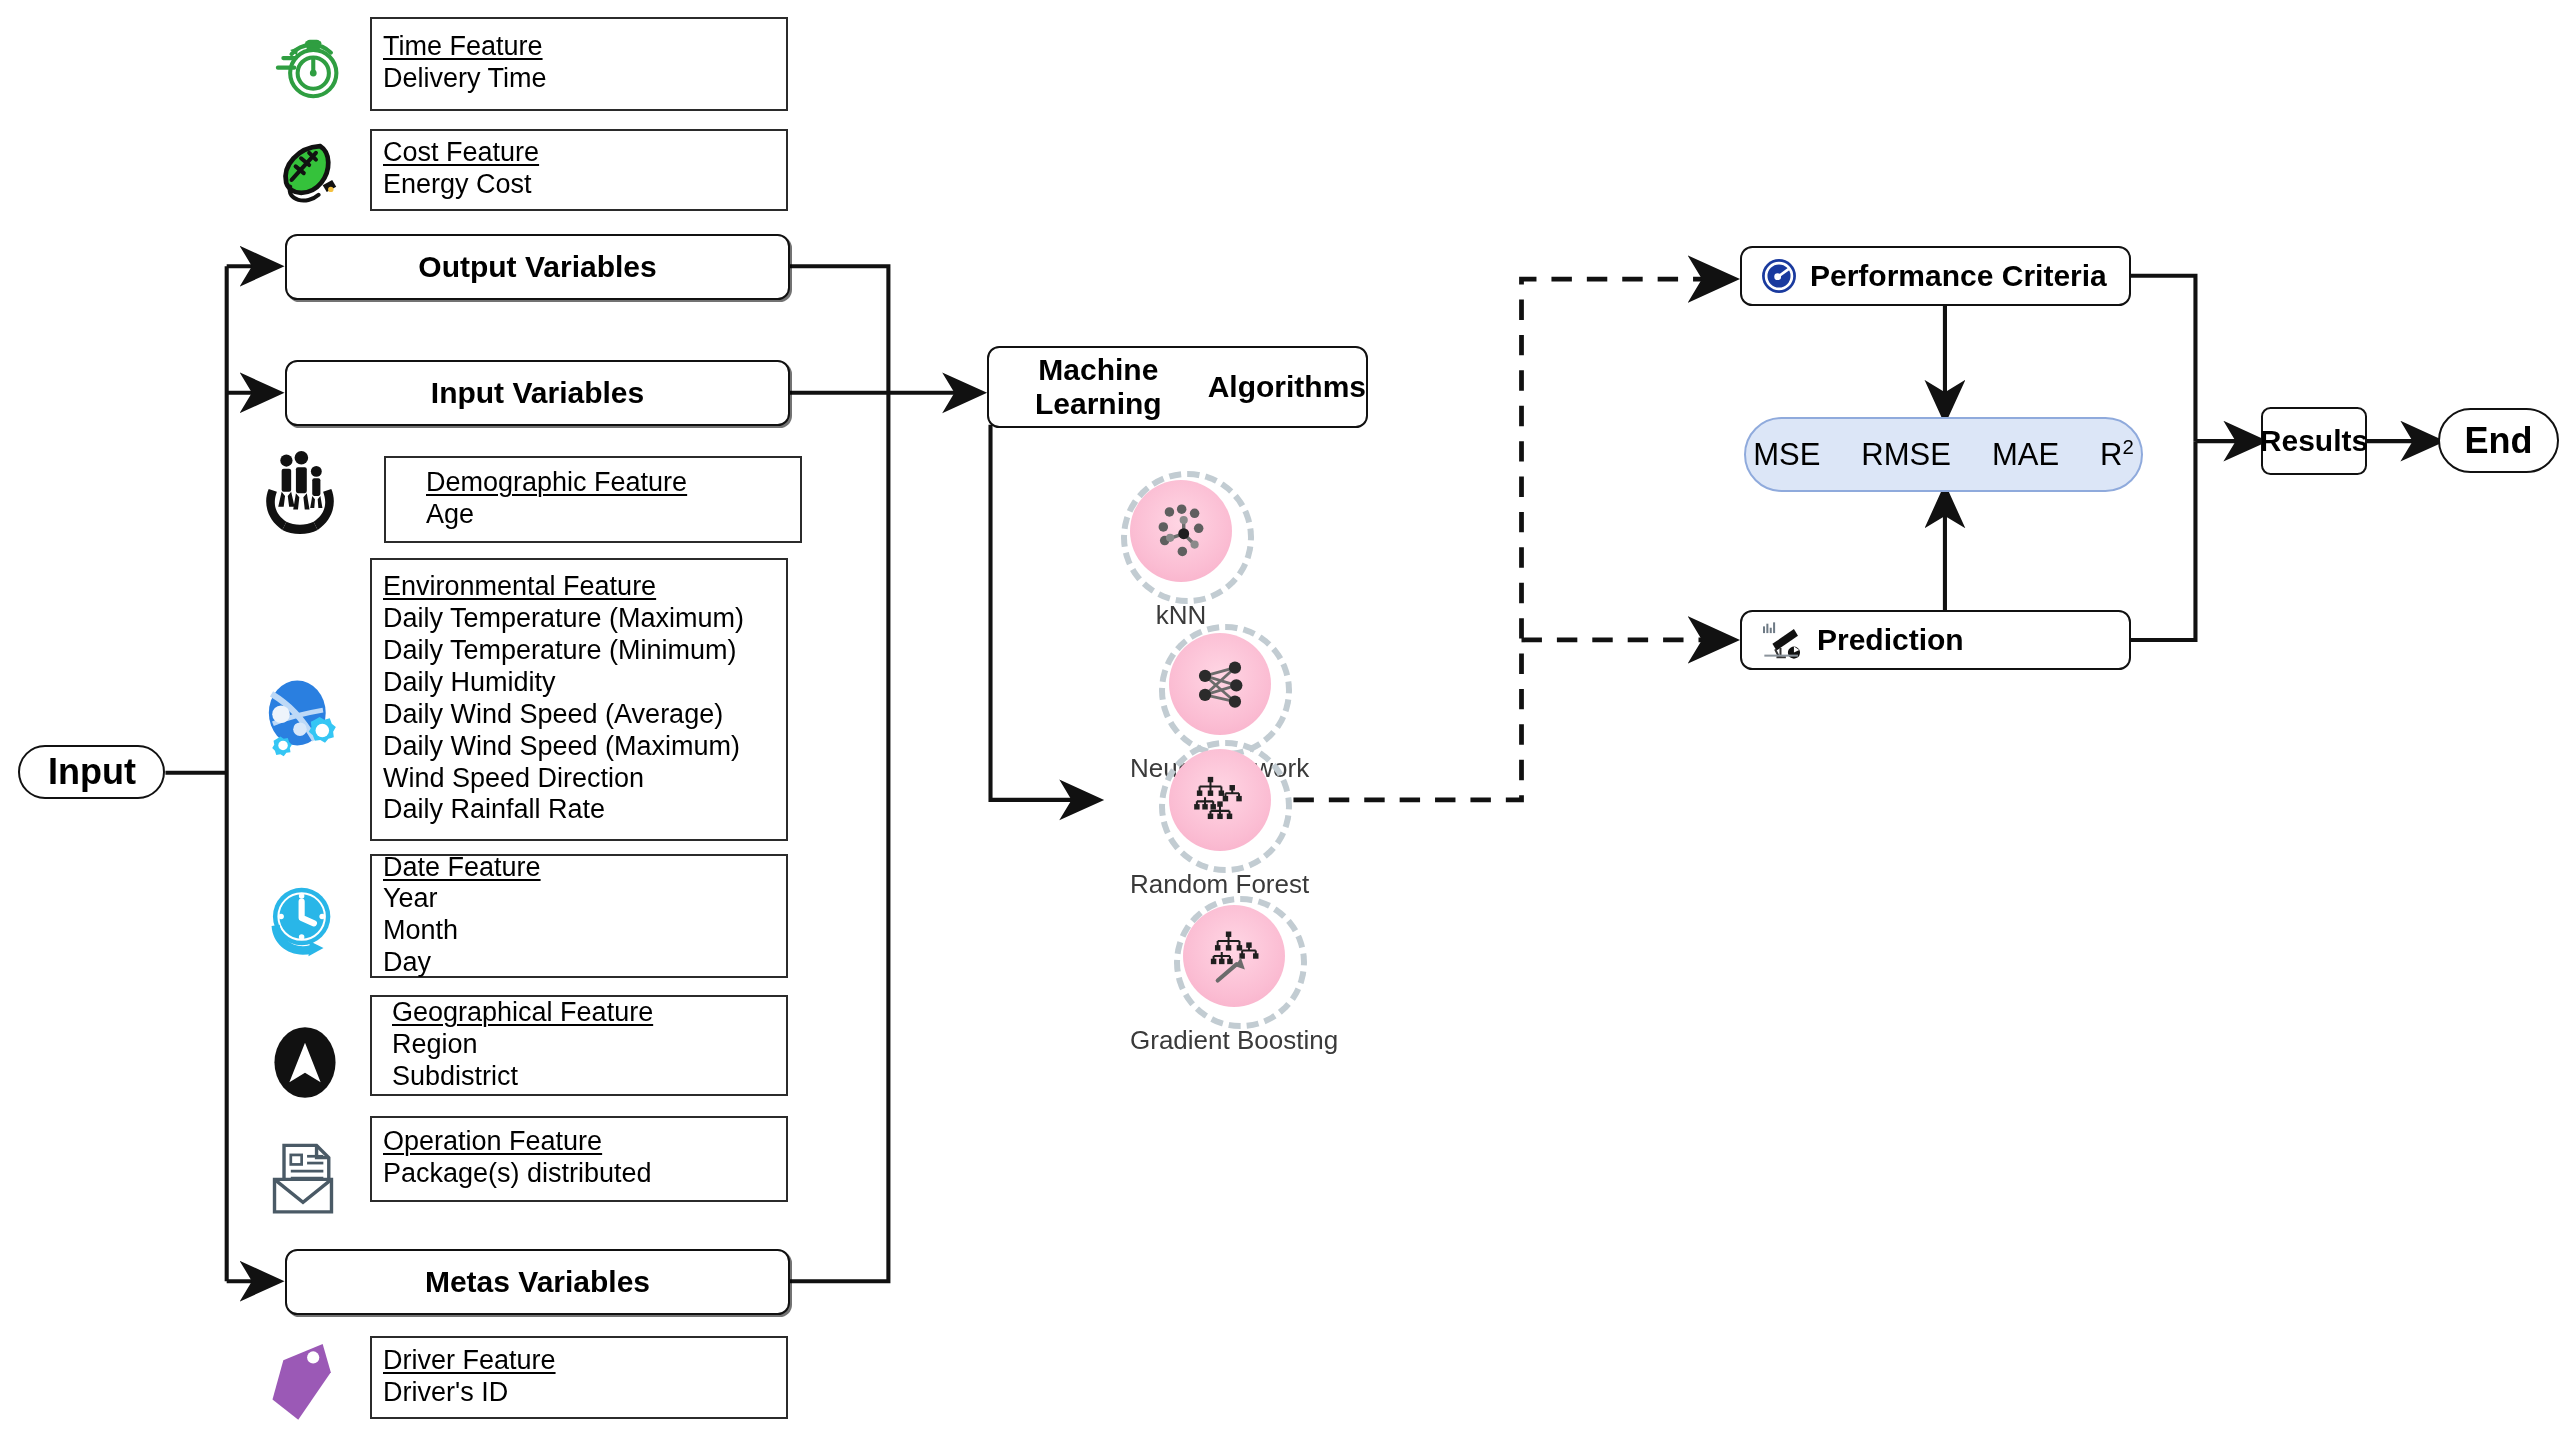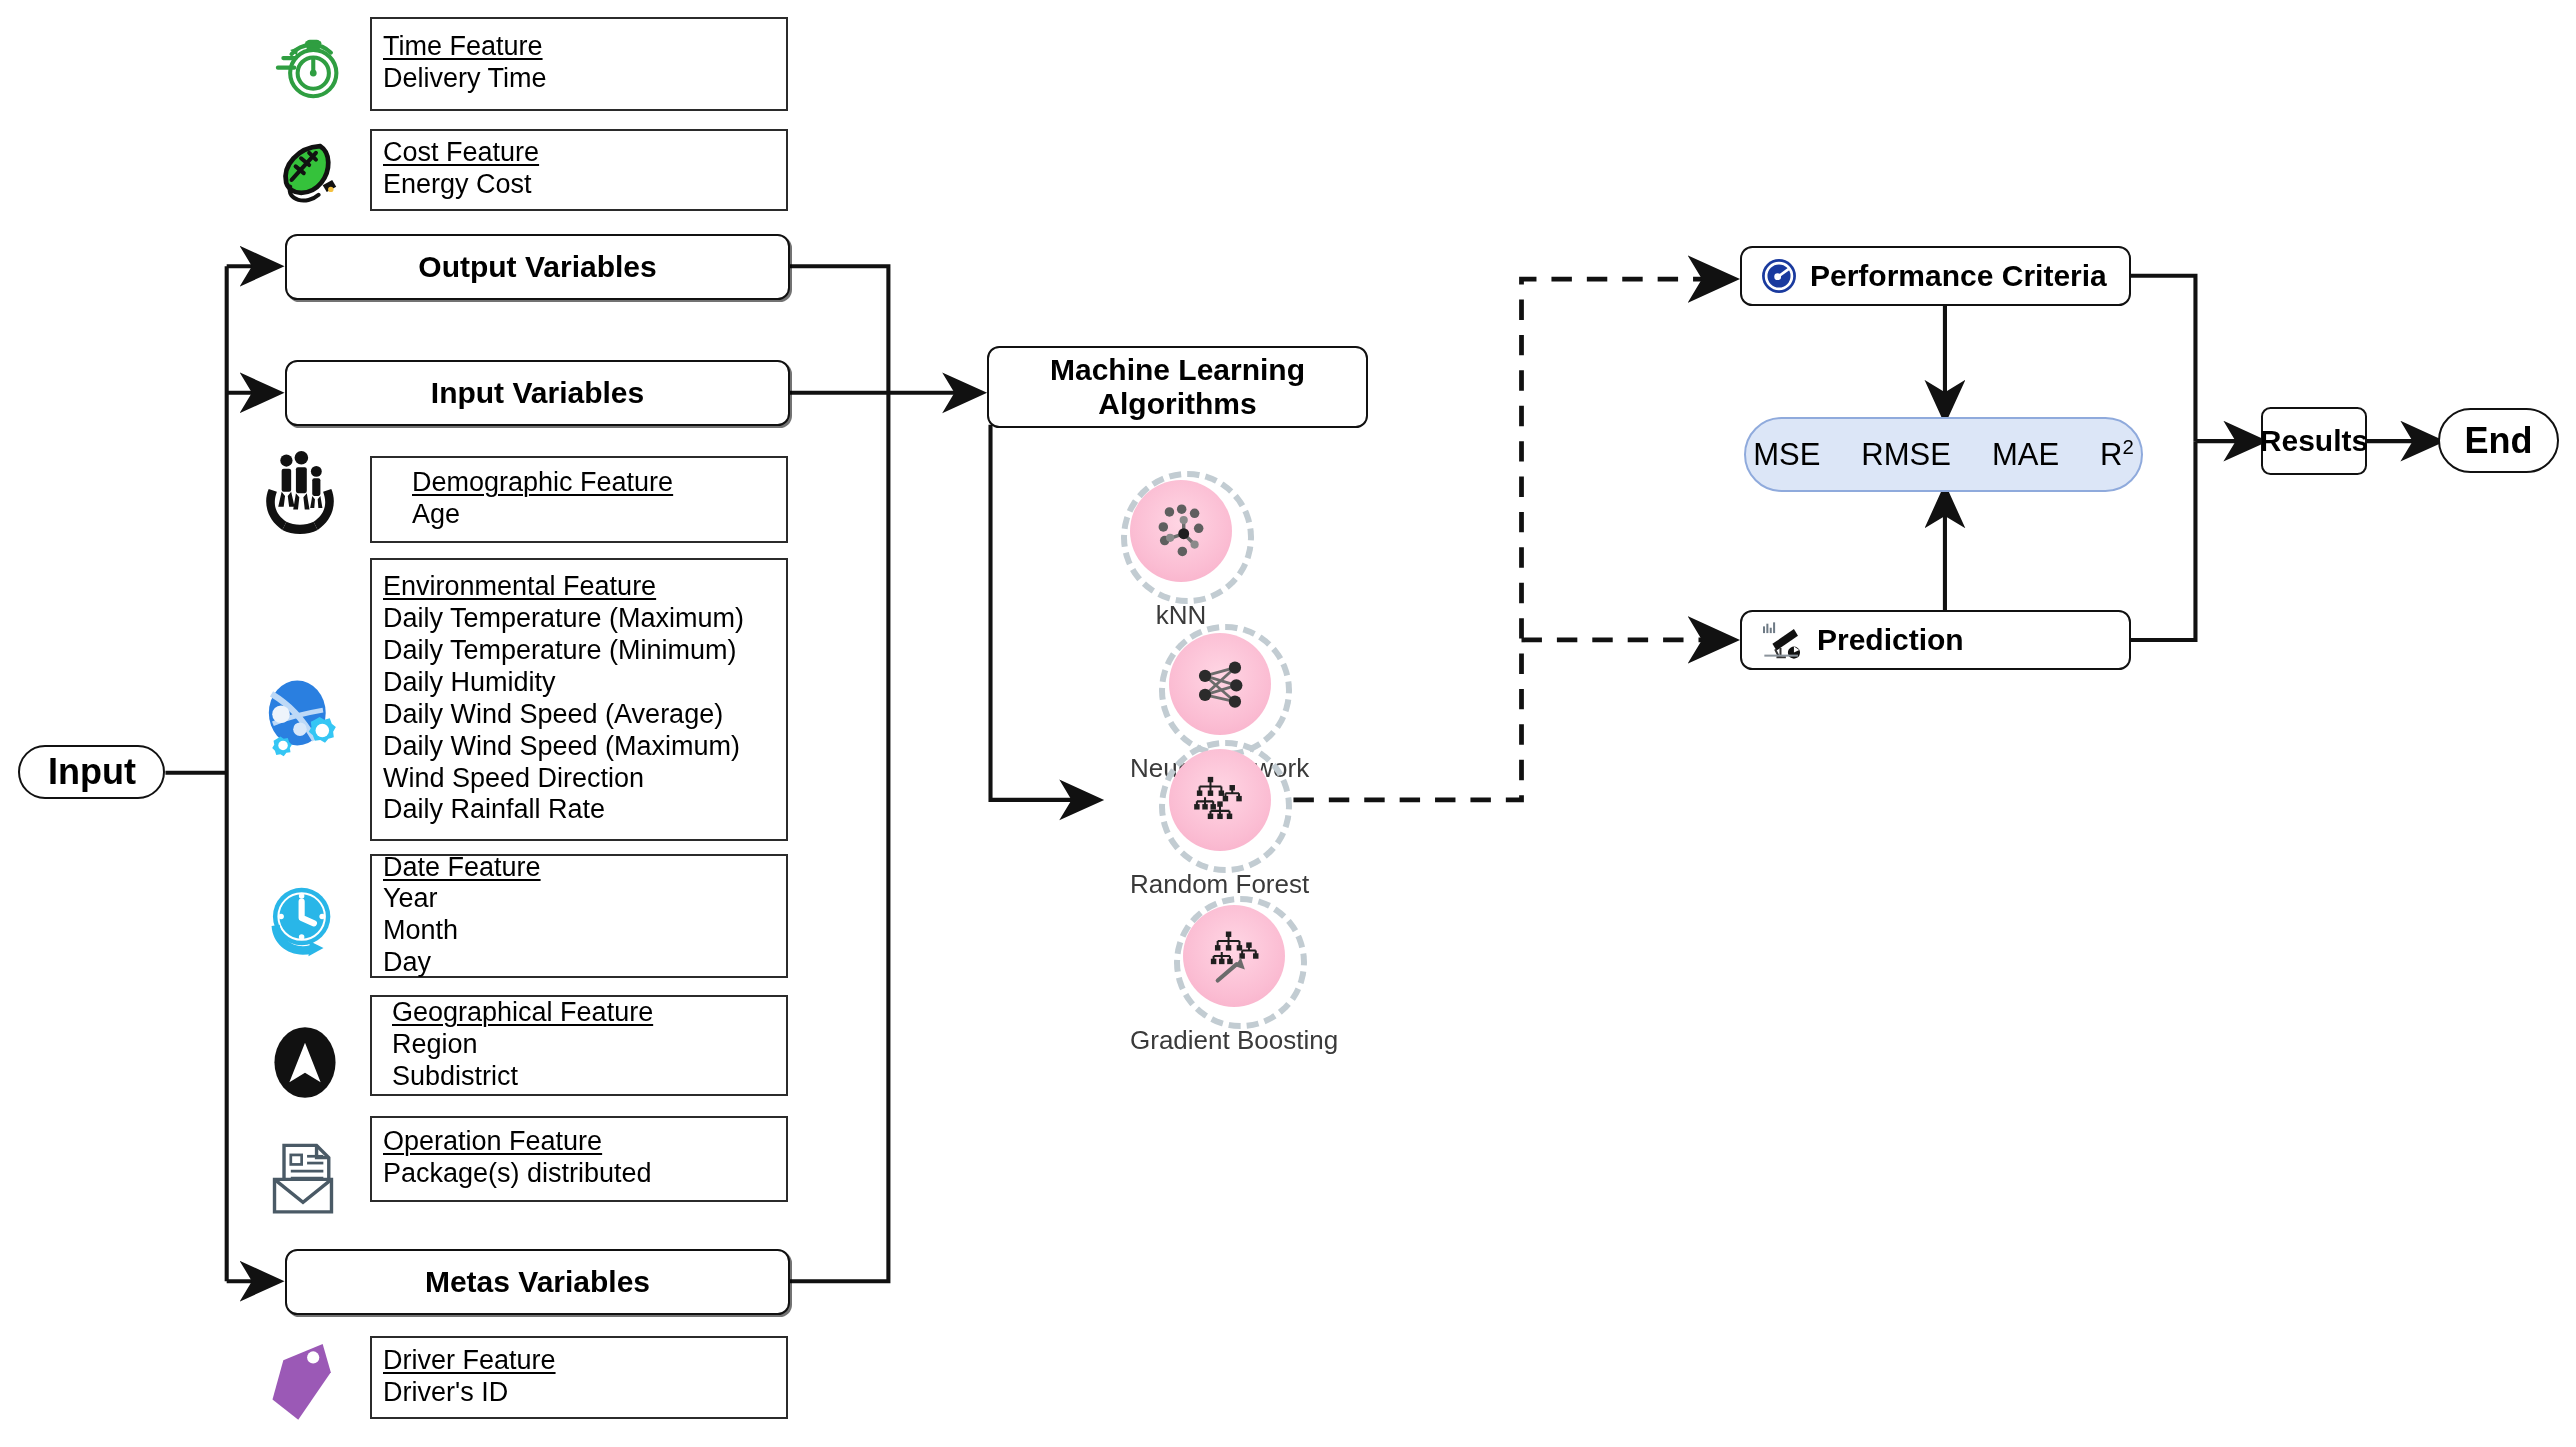--- a/index.html
+++ b/index.html
@@ -174,21 +174,21 @@
         <path d="M54 62 l-4 24 h7 l2 -18 z M70 62 l4 24 h-7 l-2 -18 z"></path>
         <circle cx="84" cy="30" r="8"></circle>
         <rect x="78" y="40" width="12" height="26" rx="3"></rect>
         <path d="M78 66 l-3 18 h6 l1 -13 z M90 66 l3 18 h-6 l-1 -13 z"></path>
       </g>
       <path d="M14 56 C6 74 10 100 34 116 L40 104 C22 92 20 76 26 60 z" fill="#111"></path>
       <path d="M106 56 C114 74 110 100 86 116 L80 104 C98 92 100 76 94 60 z" fill="#111"></path>
       <path d="M34 116 C48 124 72 124 86 116 L80 104 C68 110 52 110 40 104 z" fill="#111"></path>
     </svg>
   </div>
-  <div class="node featurebox" style="left:370px;top:456px;width:418px;height:87px;padding-left:40px;">
+  <div class="node featurebox" style="left:384px;top:456px;width:418px;height:87px;padding-left:40px;">
     <div class="fline ftitle">Demographic Feature</div>
     <div class="fline">Age</div>
   </div>
 
   <div class="left-icon" style="left:252px;top:671px;width:99px;height:95px;">
     <svg class="imgicon" width="88" height="88" viewBox="0 0 130 130">
       <ellipse cx="58" cy="56" rx="42" ry="48" fill="#2a7fe0"></ellipse>
       <path d="M20 28 C46 44 64 62 84 96" stroke="#bdd9f7" stroke-width="9" fill="none"></path>
       <path d="M22 72 C46 62 72 56 96 52" stroke="#bdd9f7" stroke-width="7" fill="none"></path>
       <circle cx="34" cy="58" r="13" fill="#eef4fb"></circle>
@@ -271,21 +271,21 @@
     <svg class="imgicon" width="80" height="87" viewBox="0 0 118 128">
       <path d="M88 10 L30 34 L14 92 L52 122 L100 52 z" fill="#9b59b6"></path>
       <circle cx="74" cy="30" r="9" fill="#fff"></circle>
     </svg>
   </div>
   <div class="node featurebox" style="left:370px;top:1336px;width:418px;height:83px;">
     <div class="fline ftitle">Driver Feature</div>
     <div class="fline">Driver's ID</div>
   </div>
 
-  <div class="node procbox" style="left:987px;top:346px;width:381px;height:82px;flex-direction:column;line-height:1.12;">
+  <div class="node procbox" style="left:987px;top:346px;width:381px;height:82px;flex-direction:row;line-height:1.12;">
     <span>Machine Learning</span>
     <span>Algorithms</span>
   </div>
 
   <div class="algo" style="left:1130px;top:480px;">
     <div class="disc">
       <div class="ring"></div>
       <div class="ball">
         <svg width="68" height="68" viewBox="0 0 100 100">
           <g fill="#5f5f5f">

